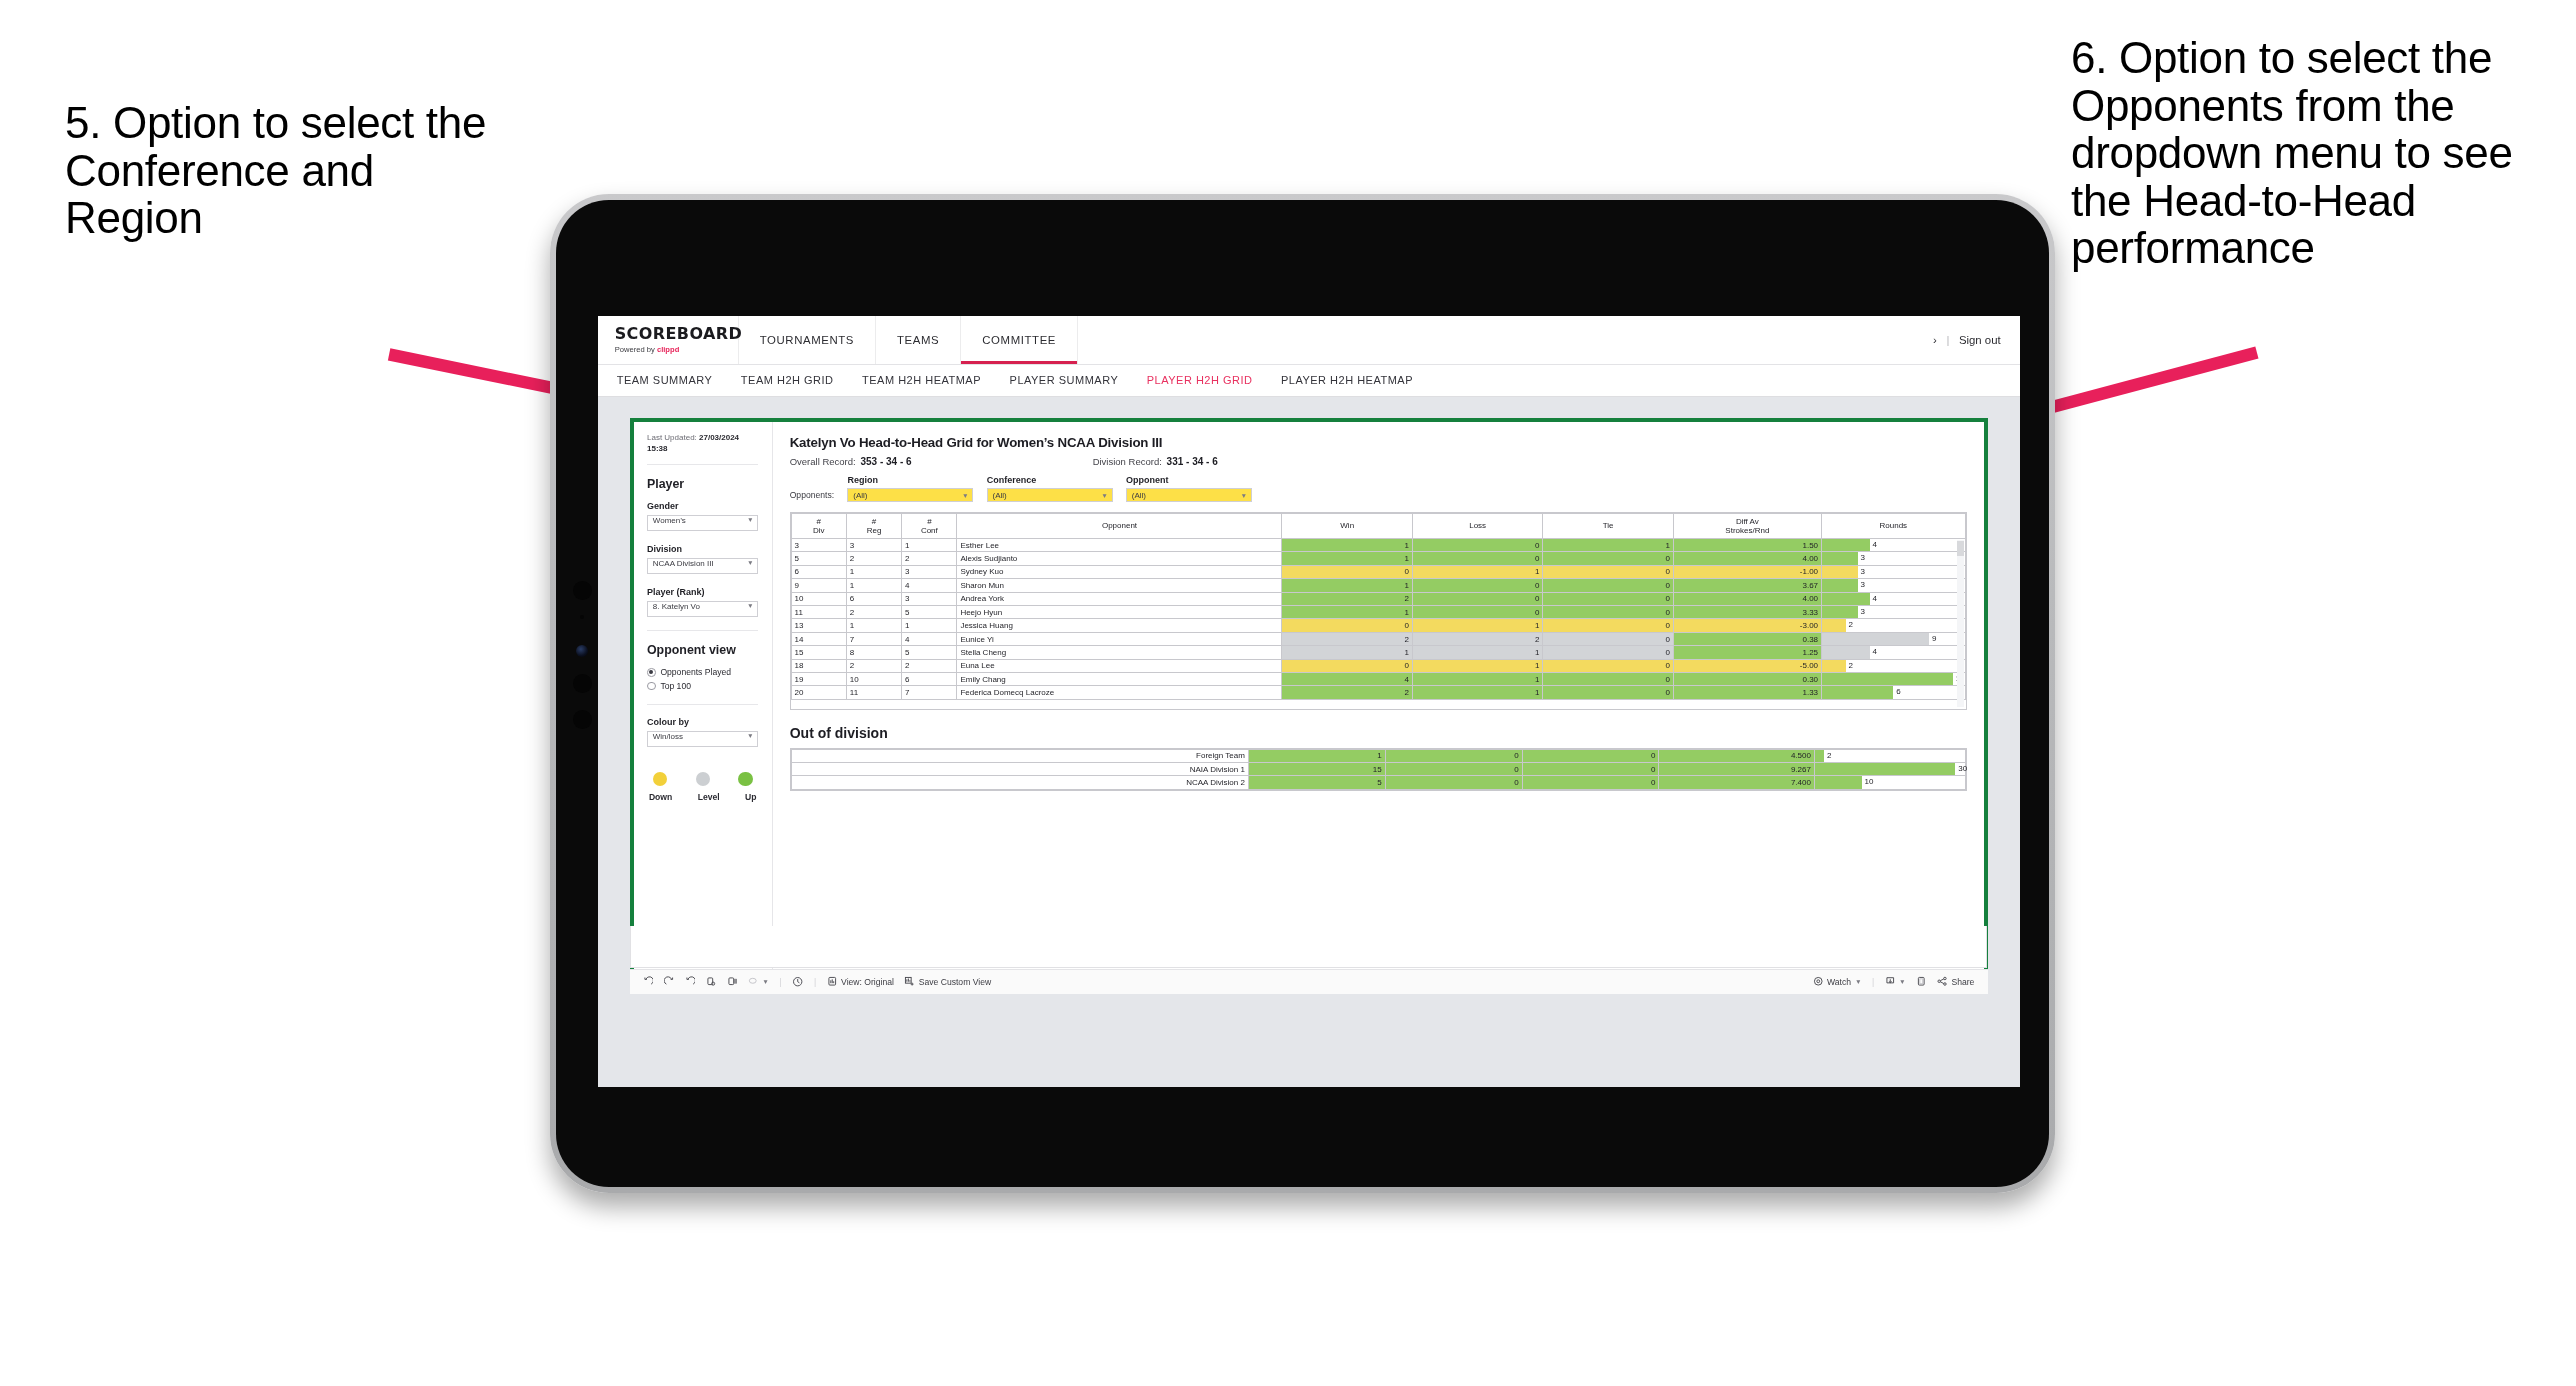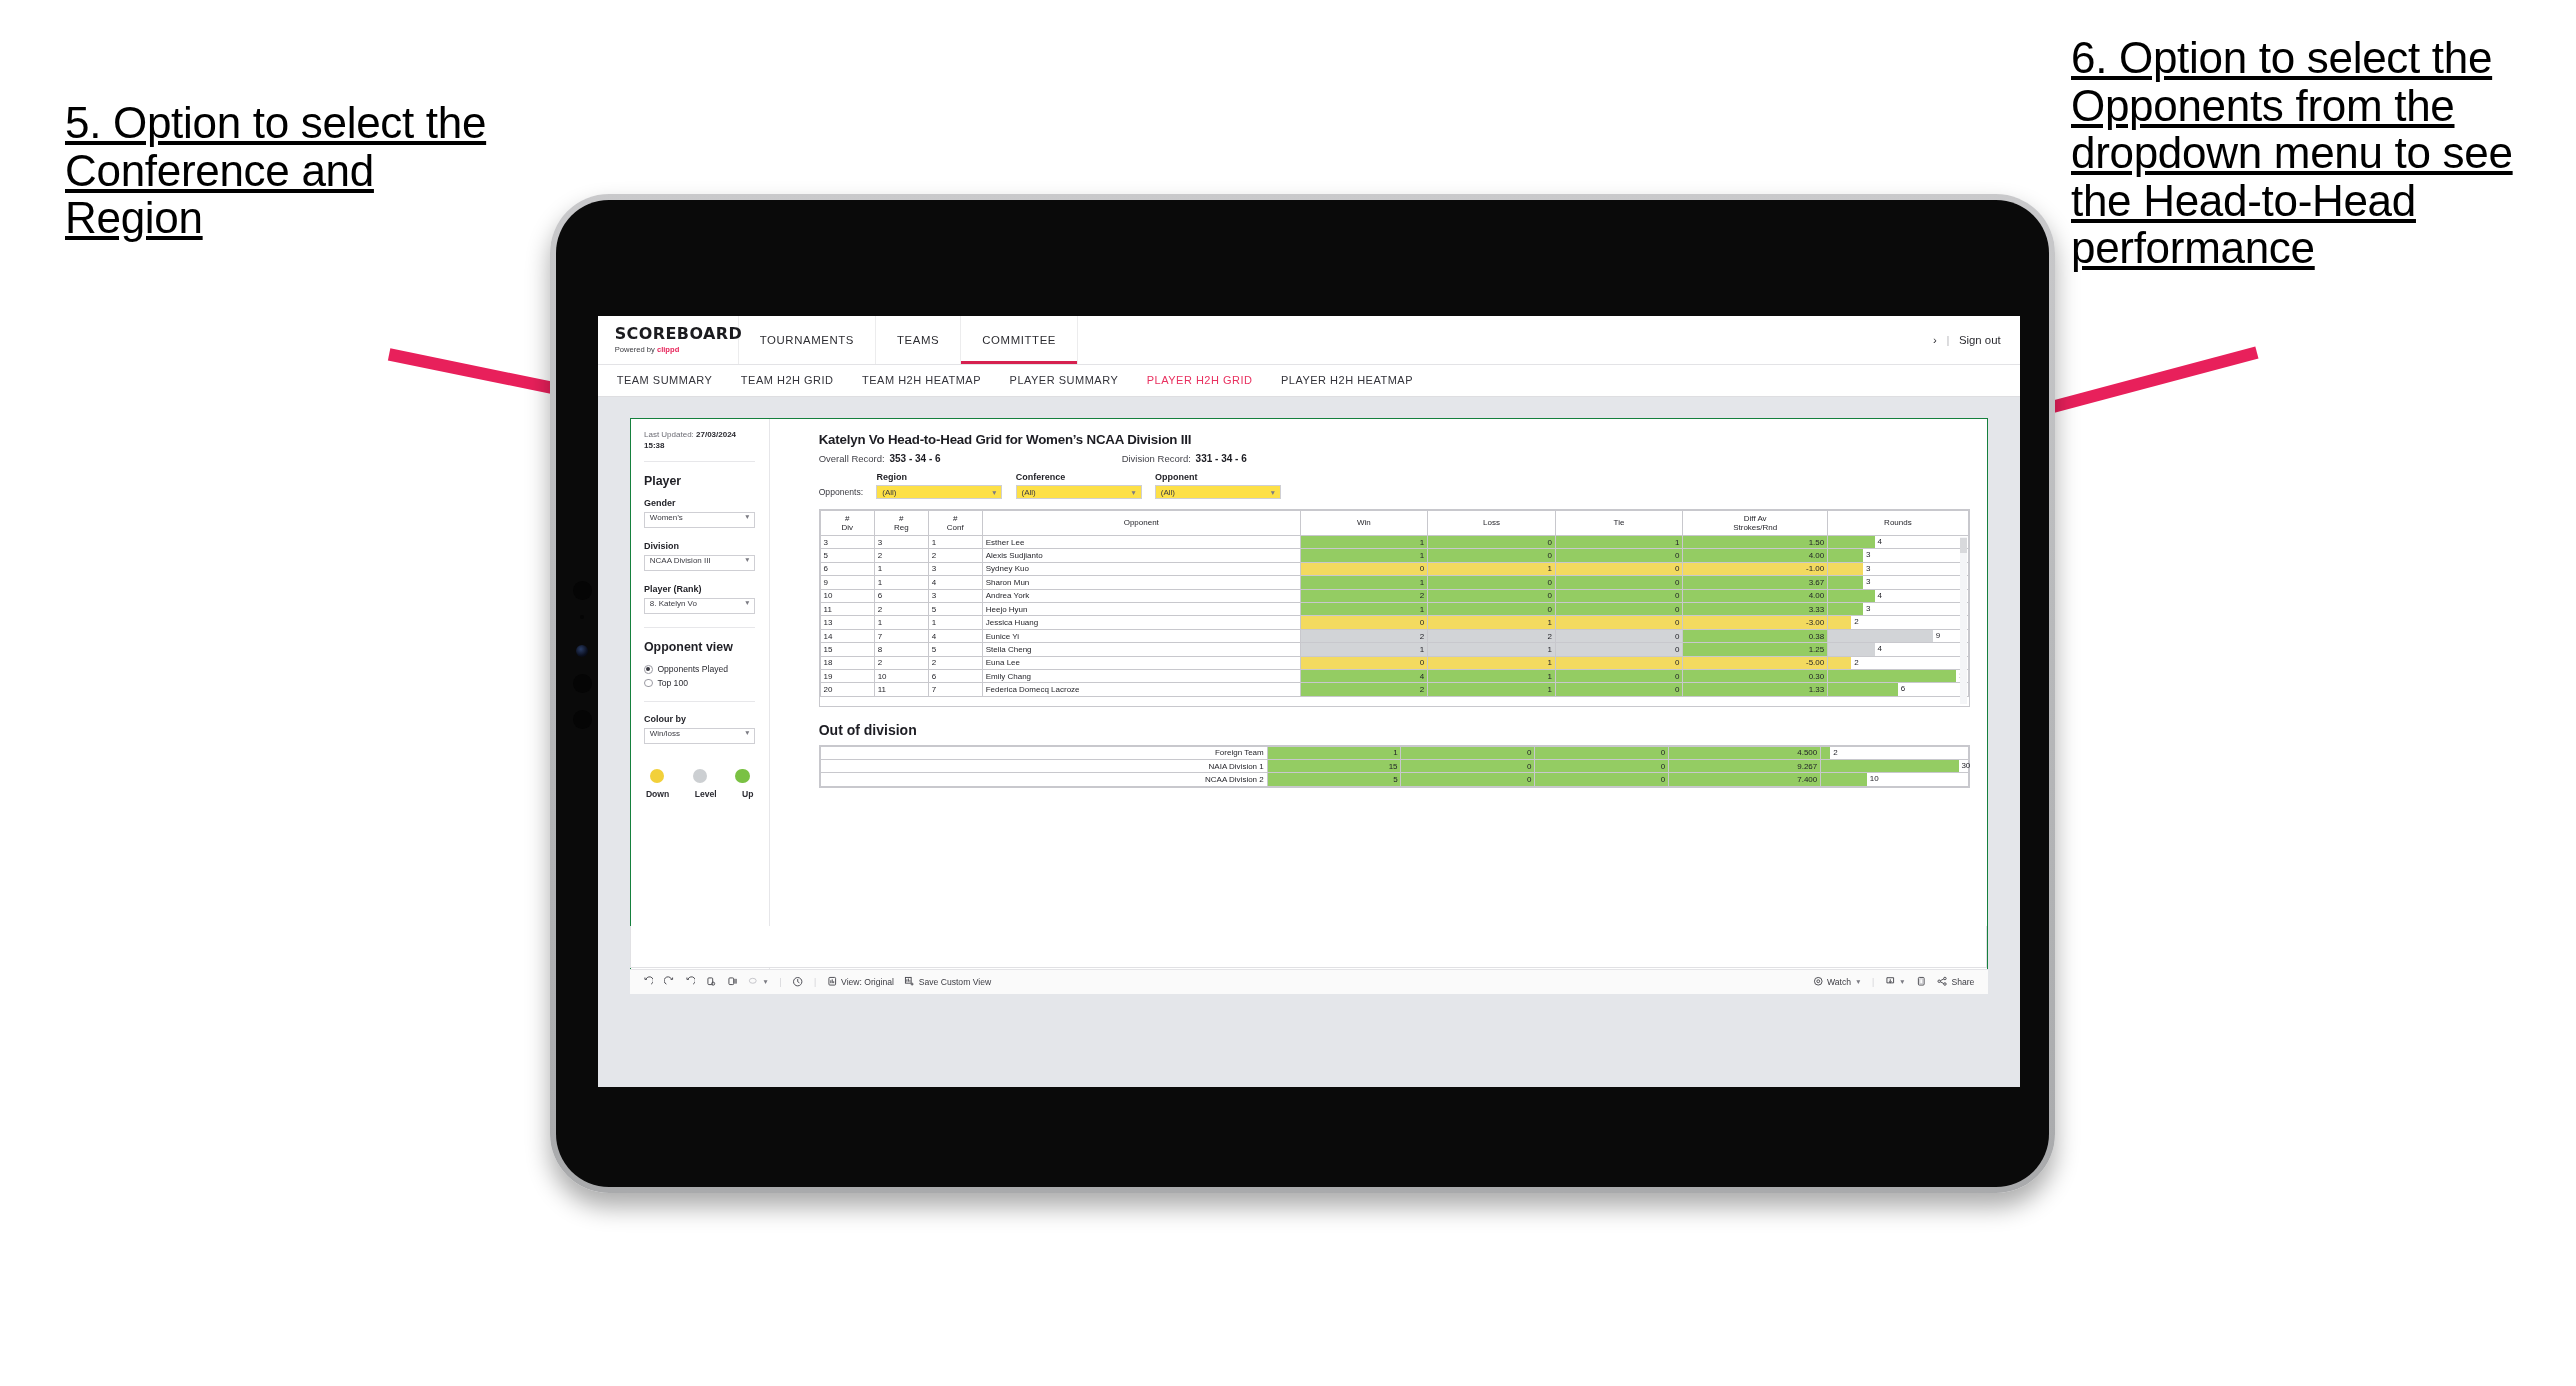--- a/index.html
+++ b/index.html
@@ -13,21 +13,20 @@
 
   
   .annot {
     position: absolute;
     color: #000;
     font-size: 44px;
     line-height: 1.08;
     font-weight: 400;
     letter-spacing: -0.3px;
     white-space: pre-line;
-    text-decoration: underline;
   }
   #annot-left  { left: 65px;  top: 99px; width: 447px; }
   #annot-right { left: 2071px; top: 34px; width: 504px; }
 
   .arrow { position: absolute; }
 
   
   #tablet {
     position: absolute; left: 550px; top: 194px;
     width: 1505px; height: 999px;
@@ -95,23 +94,22 @@
     padding-left: 19px;
     border-bottom: 1px solid #dedee1;
   }
   .subitem { font-size: 11px; letter-spacing: 0.5px; color: #33333a; cursor: pointer; }
   .subitem.active { color: #e8305f; }
 
   
   #workspace { padding: 21px 32px 0 32px; }
   #card {
     background: #fff; display: flex;
-    border: 1px solid #15803d;
+    border: 4px solid #15803d;
     height: 571px;
-    gap: 32px;
   }
 
   
   #sidebar { width: 139px; border-right: 1px solid #e6e6e9; padding: 11.4px 13.3px 0 13.3px; }
   .lastupd { font-size: 8px; color: #6c6c74; line-height: 1.35; }
   .lastupd b { color: #2a2a30; font-weight: 700; }
   .hr { height: 1px; background: #e7e7ea; margin: 9.5px 0 11.4px; }
   .sb-title { font-size: 12.4px; font-weight: 700; color: #1f1f25; margin-bottom: 10.5px; }
   .sb-label { font-size: 9px; font-weight: 700; color: #1f1f25; margin-bottom: 3.8px; }
   .sb-field {

